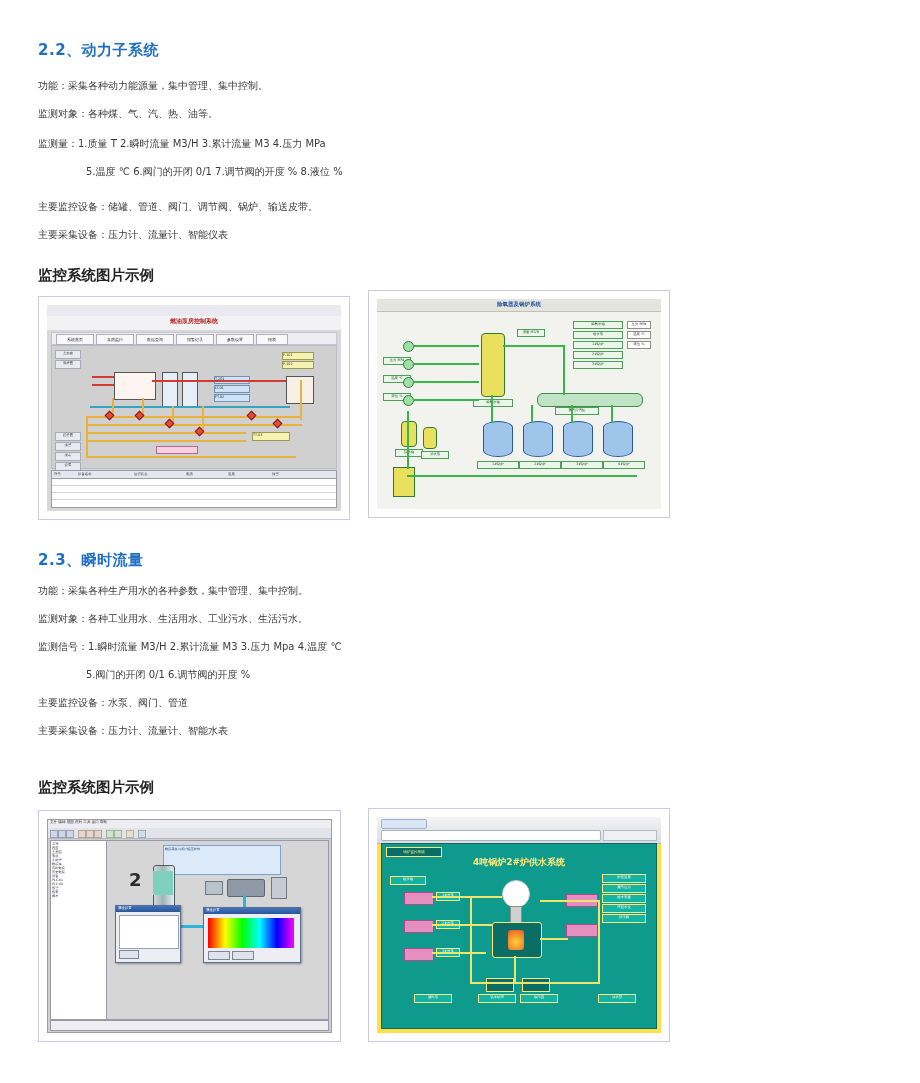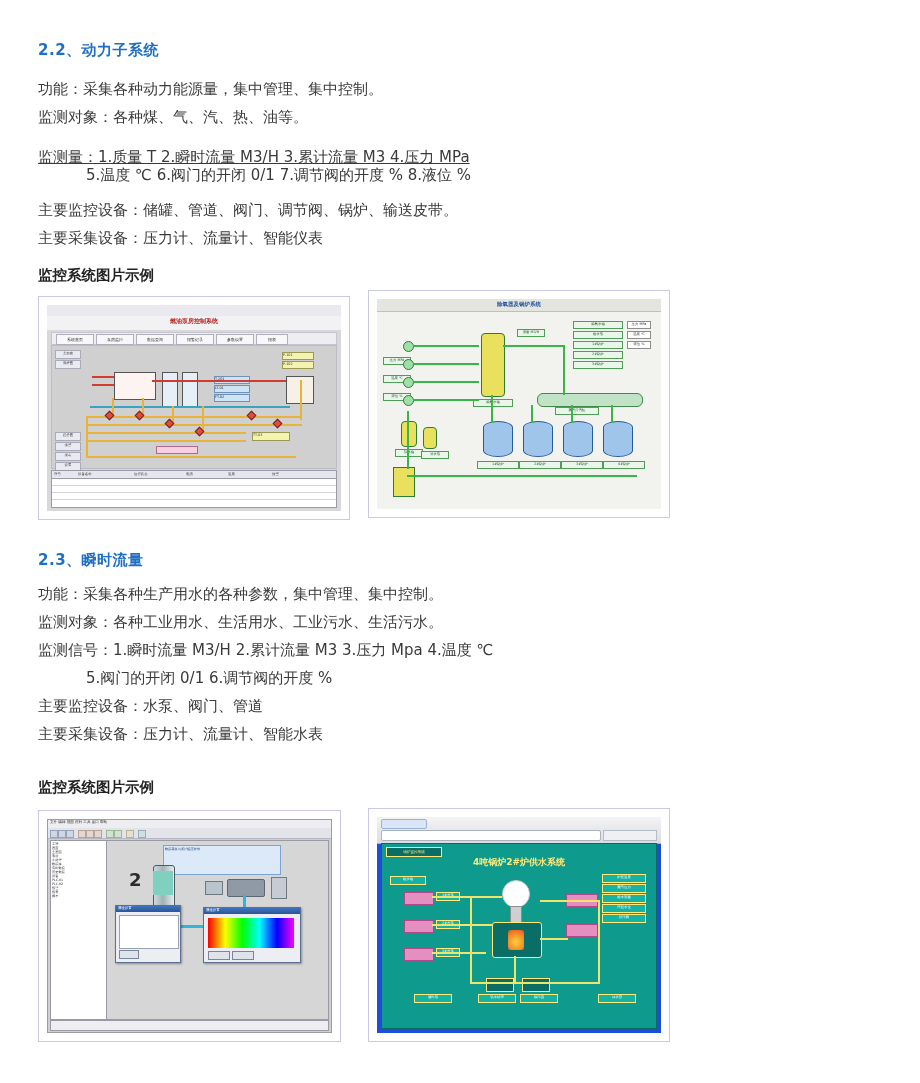--- a/index.html
+++ b/index.html
@@ -22,21 +22,21 @@
     font-weight:bold;
     font-size:15px;
     letter-spacing:0.5px;
   }
   .sub-title{
     color:#222;
     font-weight:bold;
     font-size:14.5px;
   }
   .body-line{
-    font-size:15px;
+    font-size:10px;
     color:#3a3a3a;
     line-height:1.5;
   }
   .indent{
     padding-left:48px;
   }
   .block{position:absolute;}
 
   
   .img-frame{
@@ -87,42 +87,42 @@
   .scr3 .toolbar{position:absolute;left:0;top:8px;right:0;height:10px;background:#e3e3ea;border-bottom:1px solid #b6b6c2;}
   .scr3 .tree{position:absolute;left:2px;top:20px;width:54px;bottom:12px;background:#ffffff;border:1px solid #9a9aa6;font-size:3.2px;color:#333;overflow:hidden;padding:1px;}
   .scr3 .stage{position:absolute;left:58px;top:20px;right:2px;bottom:12px;background:#d6d6d6;border:1px solid #9a9aa6;}
   .scr3 .statusbar{position:absolute;left:2px;right:2px;bottom:1px;height:9px;background:#ededf2;border:1px solid #9a9aa6;}
   .dlg{position:absolute;background:#eceef4;border:1px solid #5b6f91;box-shadow:1px 1px 2px rgba(0,0,0,.35);}
   .dlg .dtitle{position:absolute;left:0;top:0;right:0;height:6px;background:linear-gradient(#3f74c0,#2b5596);color:#fff;font-size:3.4px;padding-left:2px;}
   .cyltank{position:absolute;border:1.2px solid #4c5a66;background:linear-gradient(90deg,#cfd9db,#9fb4b8 45%,#e7eded);border-radius:3px;}
   .blue-note{position:absolute;background:#dce9f8;border:1px solid #7ca4d2;font-size:3.2px;color:#1a3d6d;}
 
   
-  .scr4{position:absolute;left:0;top:0;right:0;bottom:0;background:#1d4ed8;}
+  .scr4{position:absolute;left:0;top:0;right:0;bottom:0;background:#fde047;}
   .scr4 .chrome{position:absolute;left:0;top:0;right:0;height:26px;background:linear-gradient(#f4f4f6,#dcdce2);border-bottom:1px solid #b4b4be;}
   .scr4 .teal{position:absolute;left:4px;top:26px;right:4px;bottom:4px;background:#0e9b8e;border:1px solid #0a6a62;}
   .scr4 .t-title{position:absolute;left:50%;transform:translateX(-50%);top:12px;font-size:9px;color:#ffe97a;font-weight:bold;white-space:nowrap;}
   .ypipe{position:absolute;background:#f0e46a;}
   .ybox{position:absolute;background:#15b3a4;border:1px solid #ffe97a;font-size:3.4px;color:#ffffff;text-align:center;}
   .pinkbox{position:absolute;background:#e58fc0;border:1px solid #b0498a;}
   .whitecircle{position:absolute;border-radius:50%;background:#ffffff;border:1px solid #c9c9c9;}
   .flame{position:absolute;border-radius:3px;background:radial-gradient(circle at 50% 60%,#ffd23a,#e8561f);}
 </style>
 </head>
 <body>
 
 <div class="page">
 
   <div class="block" style="left:38px;top:40px;width:500px;">
     <span class="sec-title">2.2、</span><span class="sec-title">动力子系统</span>
   </div>
 
   <div class="block body-line" style="left:38px;top:78px;width:620px;">功能：采集各种动力能源量，集中管理、集中控制。</div>
   <div class="block body-line" style="left:38px;top:106px;width:620px;">监测对象：各种煤、气、汽、热、油等。</div>
-  <div class="block body-line" style="left:38px;top:146px;width:700px;text-decoration:underline;">监测量：1.质量  T     2.瞬时流量  M3/H    3.累计流量  M3  4.压力   MPa</div>
+  <div class="block body-line" style="left:38px;top:136px;width:700px;">监测量：1.质量  T     2.瞬时流量  M3/H    3.累计流量  M3  4.压力   MPa</div>
   <div class="block body-line indent" style="left:38px;top:164px;width:720px;">5.温度    ℃  6.阀门的开闭   0/1    7.调节阀的开度  %  8.液位     %</div>
   <div class="block body-line" style="left:38px;top:199px;width:700px;">主要监控设备：储罐、管道、阀门、调节阀、锅炉、输送皮带。</div>
   <div class="block body-line" style="left:38px;top:227px;width:700px;">主要采集设备：压力计、流量计、智能仪表</div>
 
   <div class="block sub-title" style="left:38px;top:266px;">监控系统图片示例</div>
 
   <div class="img-frame" style="left:38px;top:296px;width:312px;height:224px;">
     <div class="img-inner">
       <div class="scr1">
         <div class="titlebar"></div>

